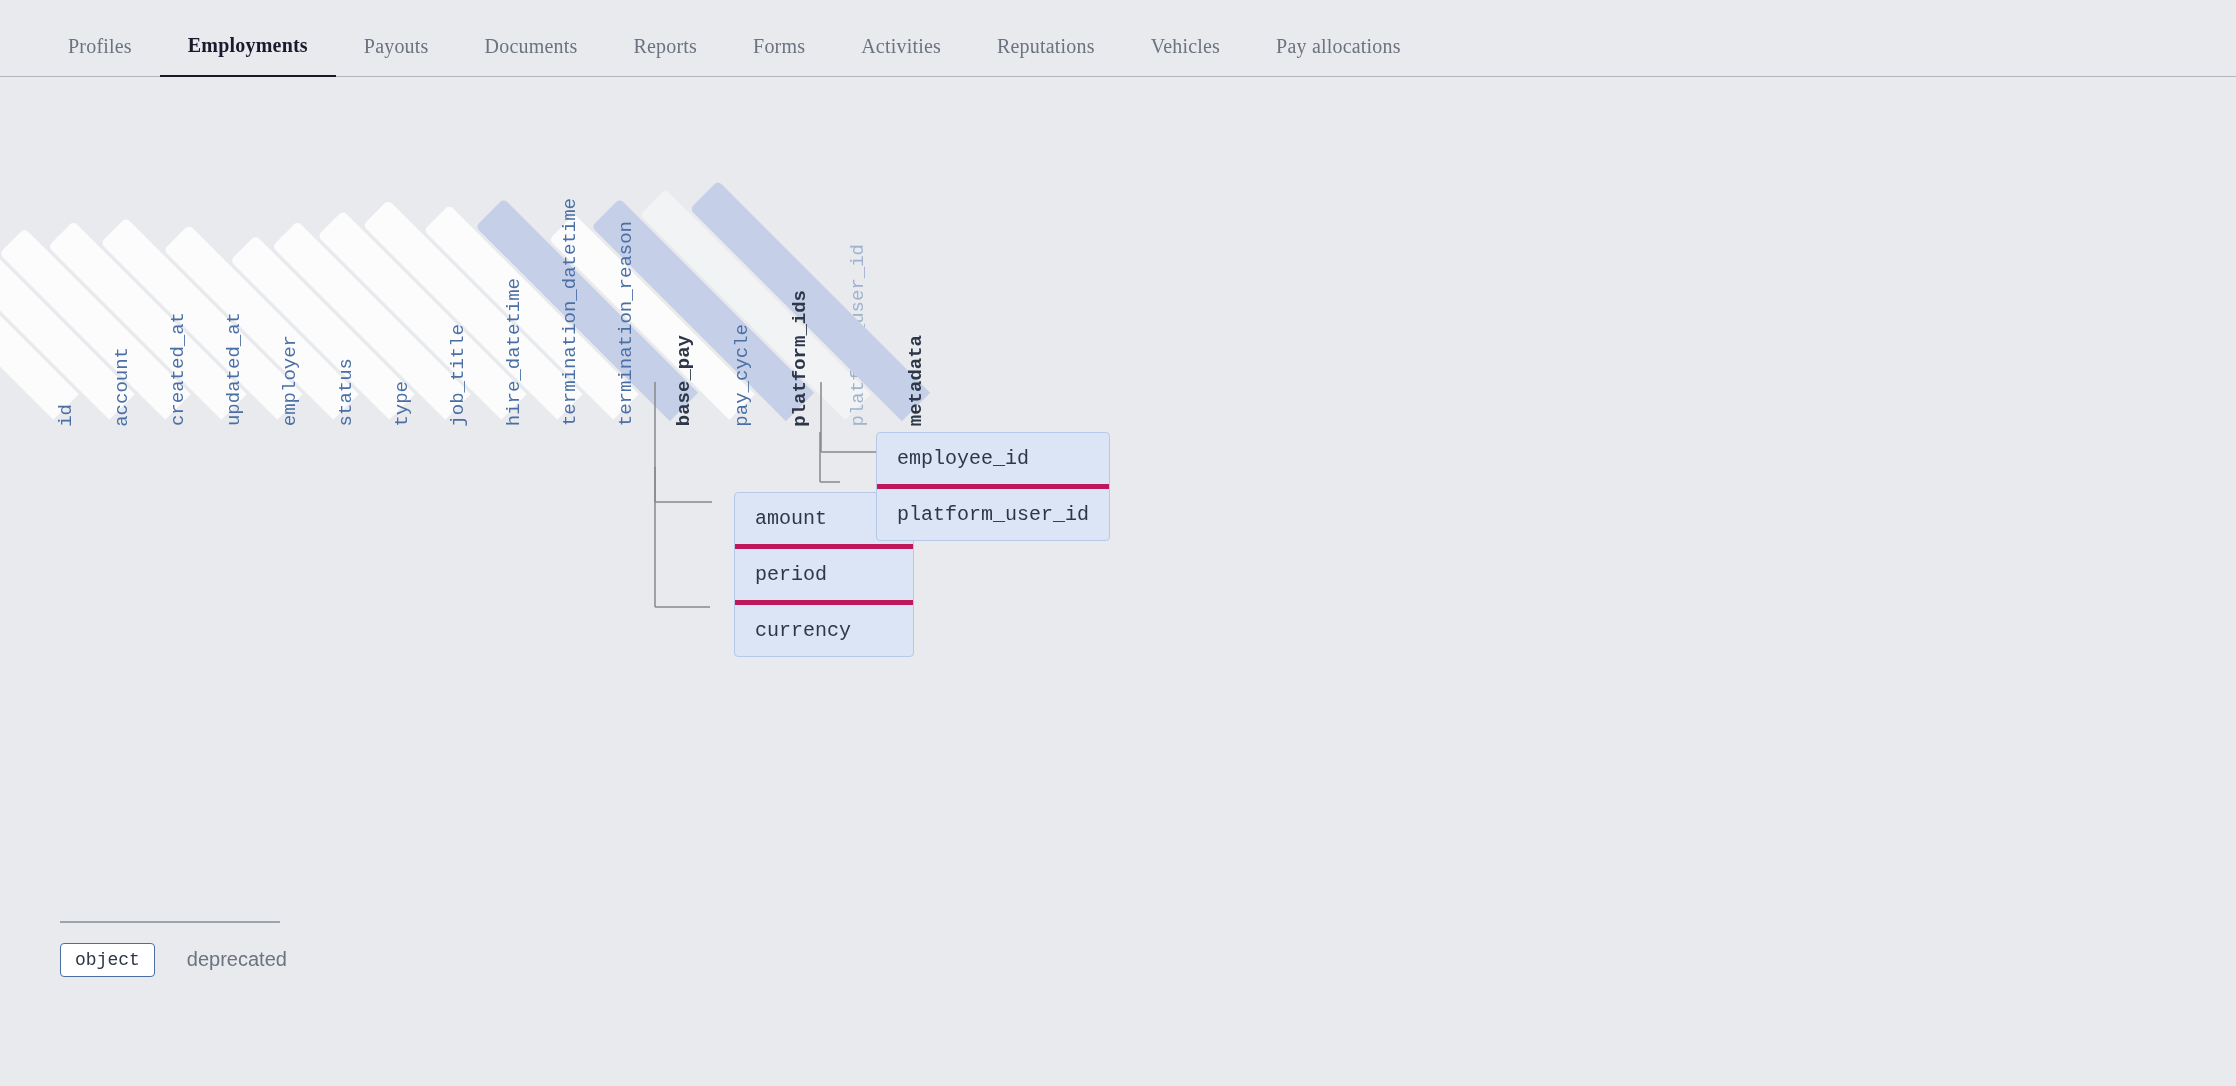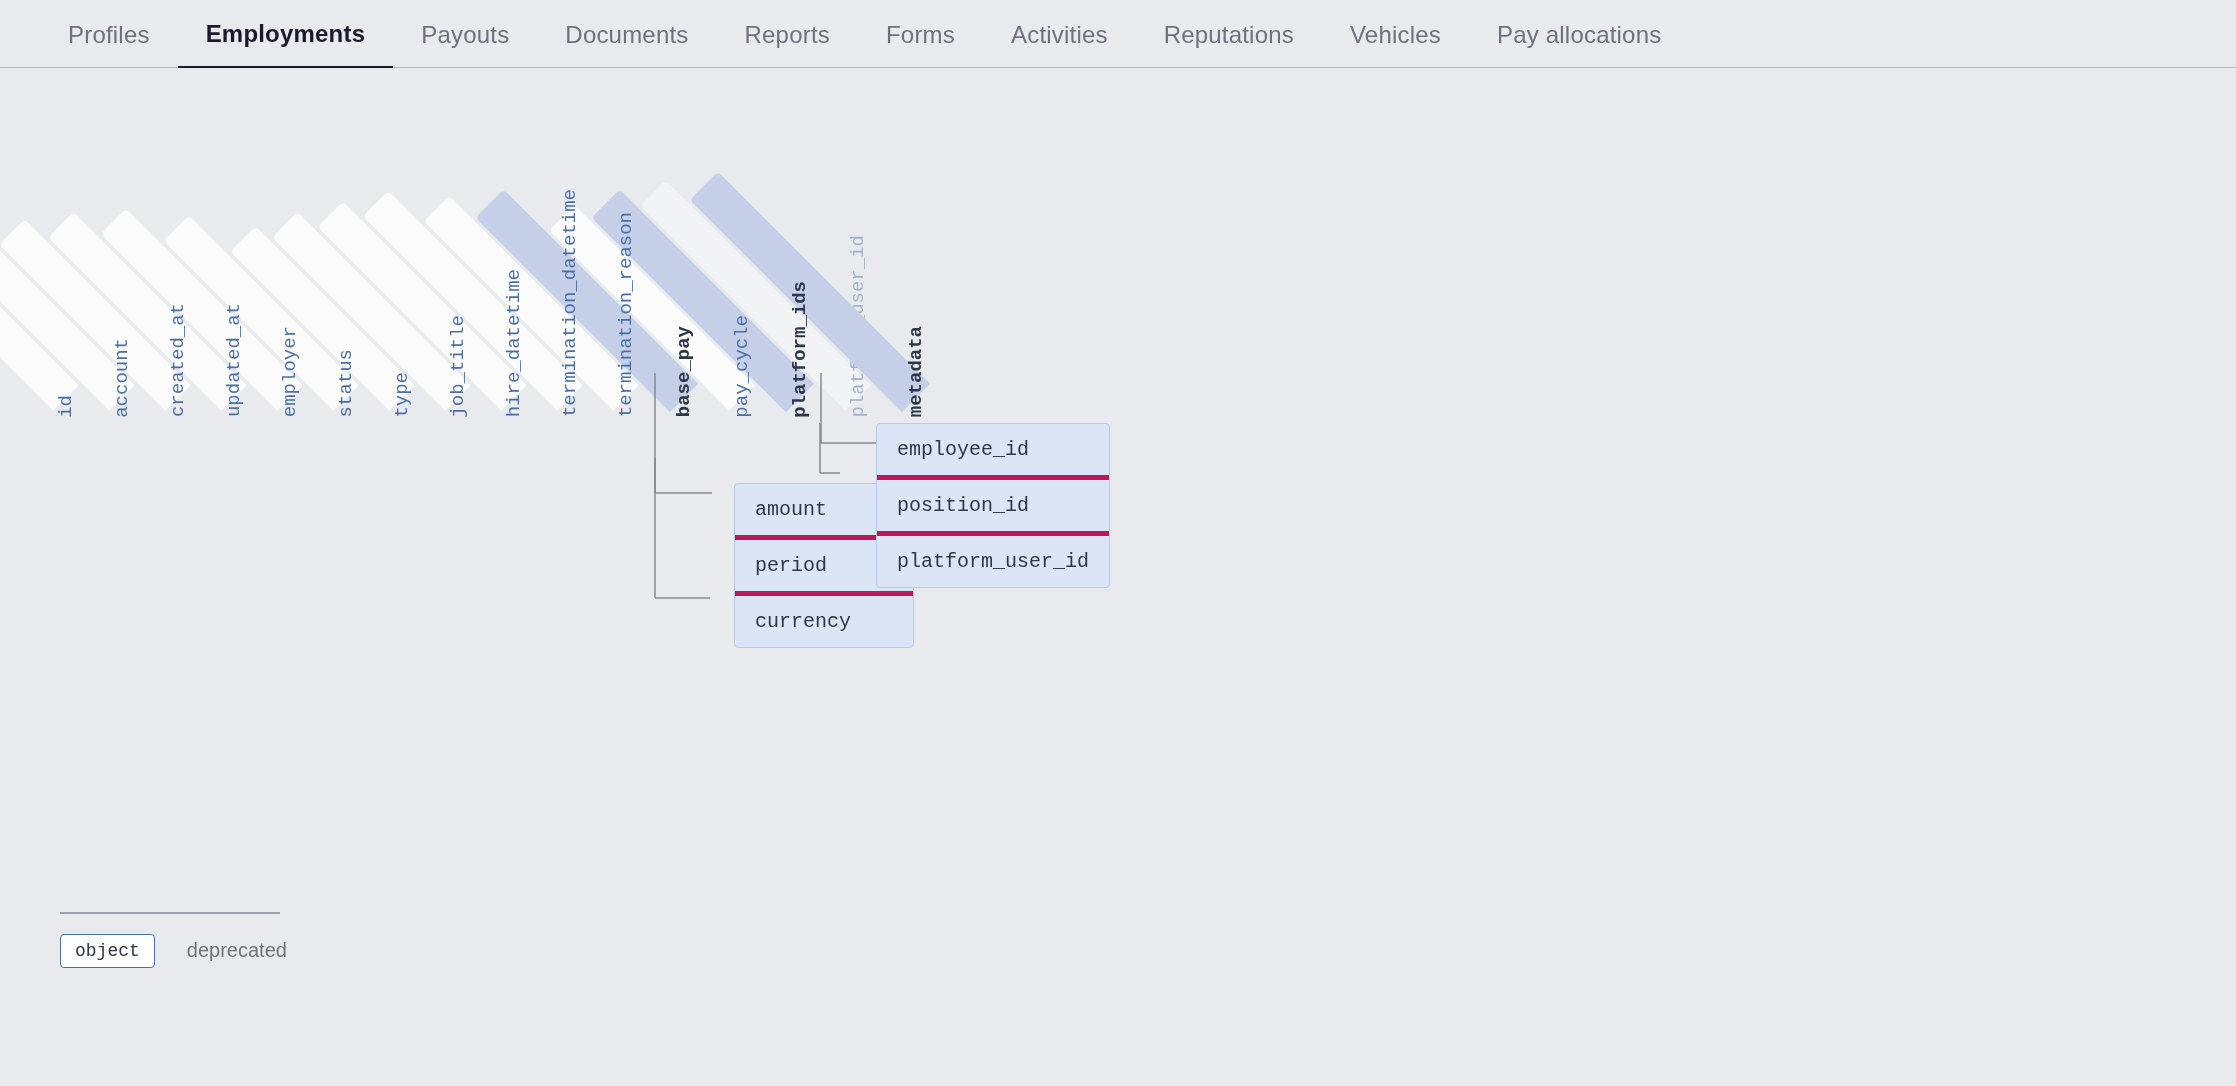--- a/index.html
+++ b/index.html
@@ -16,26 +16,26 @@
       background: #e8eaed;
       padding: 0 40px;
       display: flex;
       align-items: flex-end;
       gap: 0;
       border-bottom: 1.5px solid #b0b5be;
       padding-bottom: 0;
     }
 
     .nav-item {
-      padding: 20px 28px 18px;
-      font-size: 24px;
+      padding: 34px 28px 18px;
+      font-size: 20px;
       color: #6b7280;
       cursor: pointer;
       white-space: nowrap;
-      font-family: Liberation Sans, sans-serif;
+      font-family: Liberation Serif, serif;
       font-weight: 400;
       letter-spacing: 0.2px;
     }
 
     .nav-item.active {
       color: #1a1a2e;
       font-weight: 600;
       border-bottom: 2.5px solid #1a1a2e;
       margin-bottom: -1.5px;
     }
@@ -231,21 +231,20 @@
     <div class="sub-box-item">currency</div>
   </div>
 
   <svg style="position:absolute; top:295px; left:778px; width:200px; height:120px; pointer-events:none;">
     <line x1="43" y1="10" x2="43" y2="80" stroke="#888" stroke-width="1.5"></line>
     <line x1="43" y1="80" x2="100" y2="80" stroke="#888" stroke-width="1.5"></line>
   </svg>
 
   <div class="sub-box" style="position:absolute; top:355px; left:876px; min-width:200px;">
     <div class="sub-box-item">employee_id</div>
-    <div class="sub-box-item">position_id</div>
     <div class="sub-box-item">platform_user_id</div>
   </div>
 
   <div style="position:absolute; bottom:50px; left:60px;">
     <div class="legend-divider"></div>
     <div class="legend-items">
       <div class="legend-badge">object</div>
       <span class="legend-label">deprecated</span>
     </div>
   </div>

